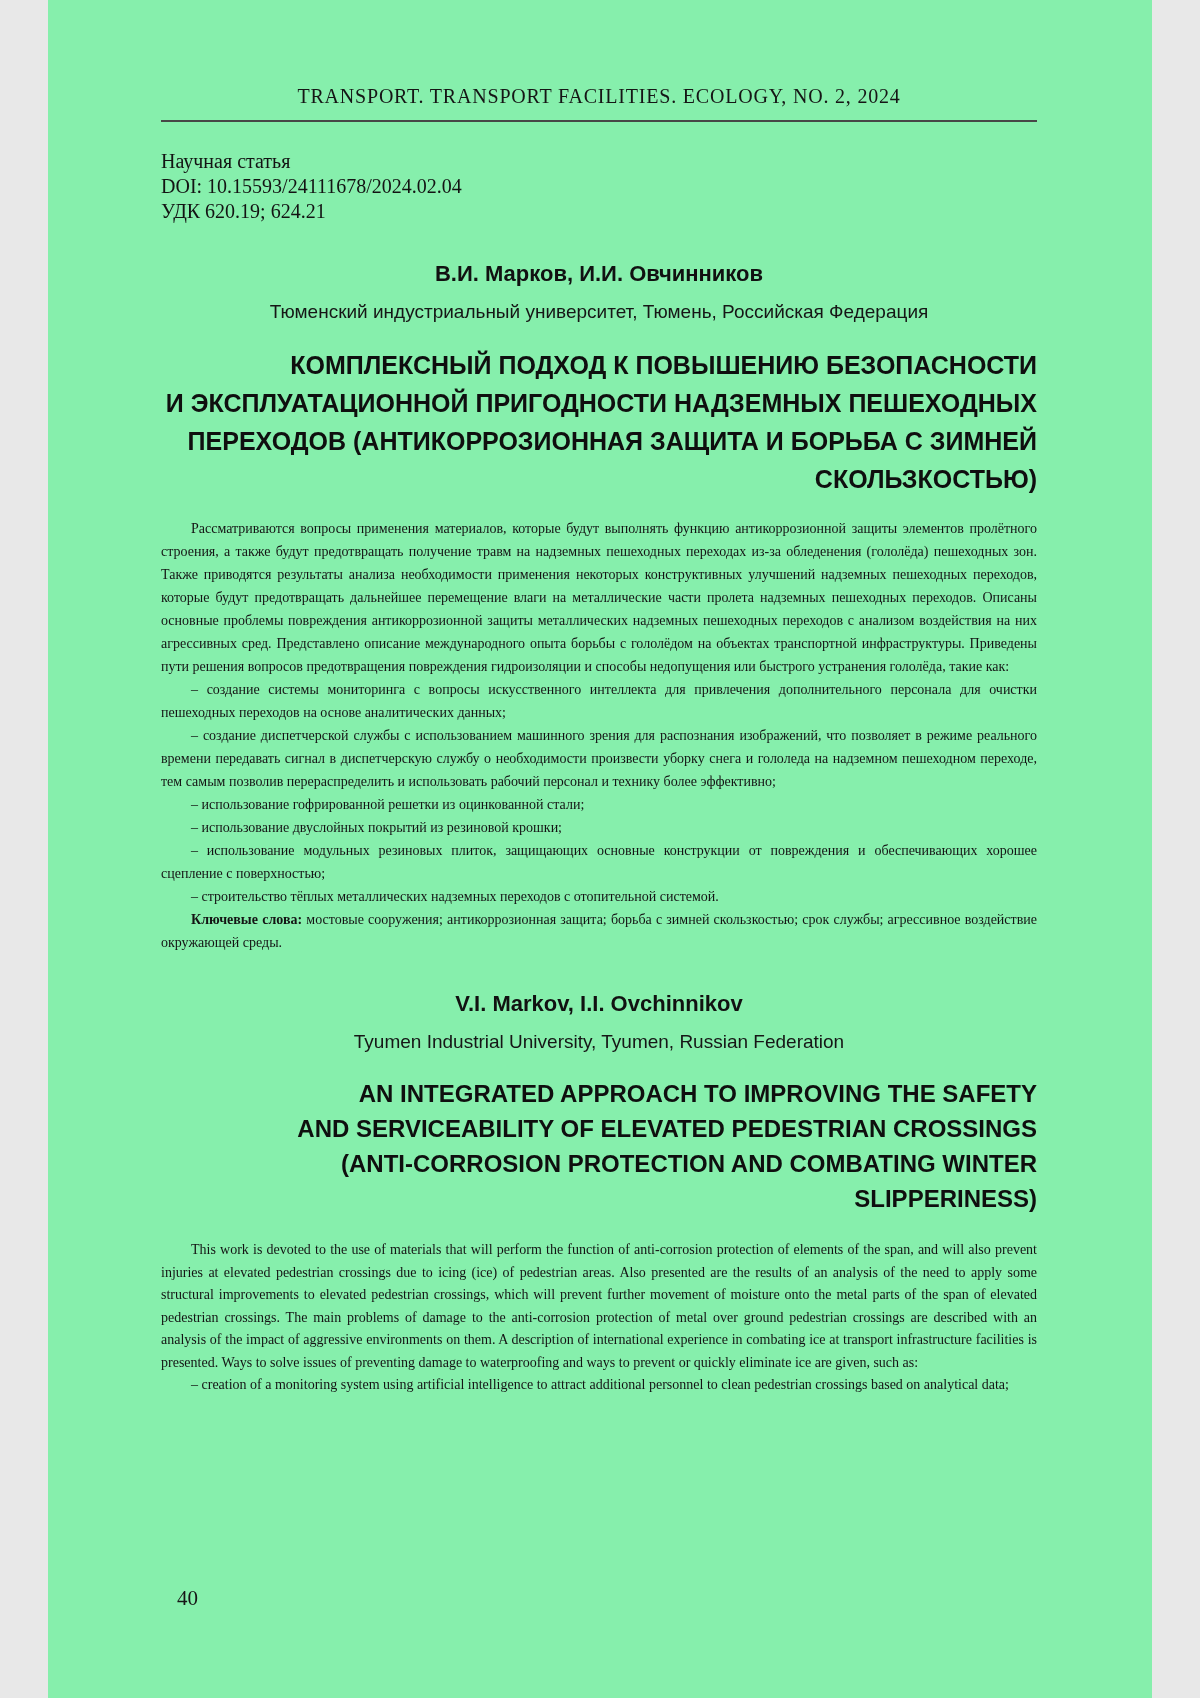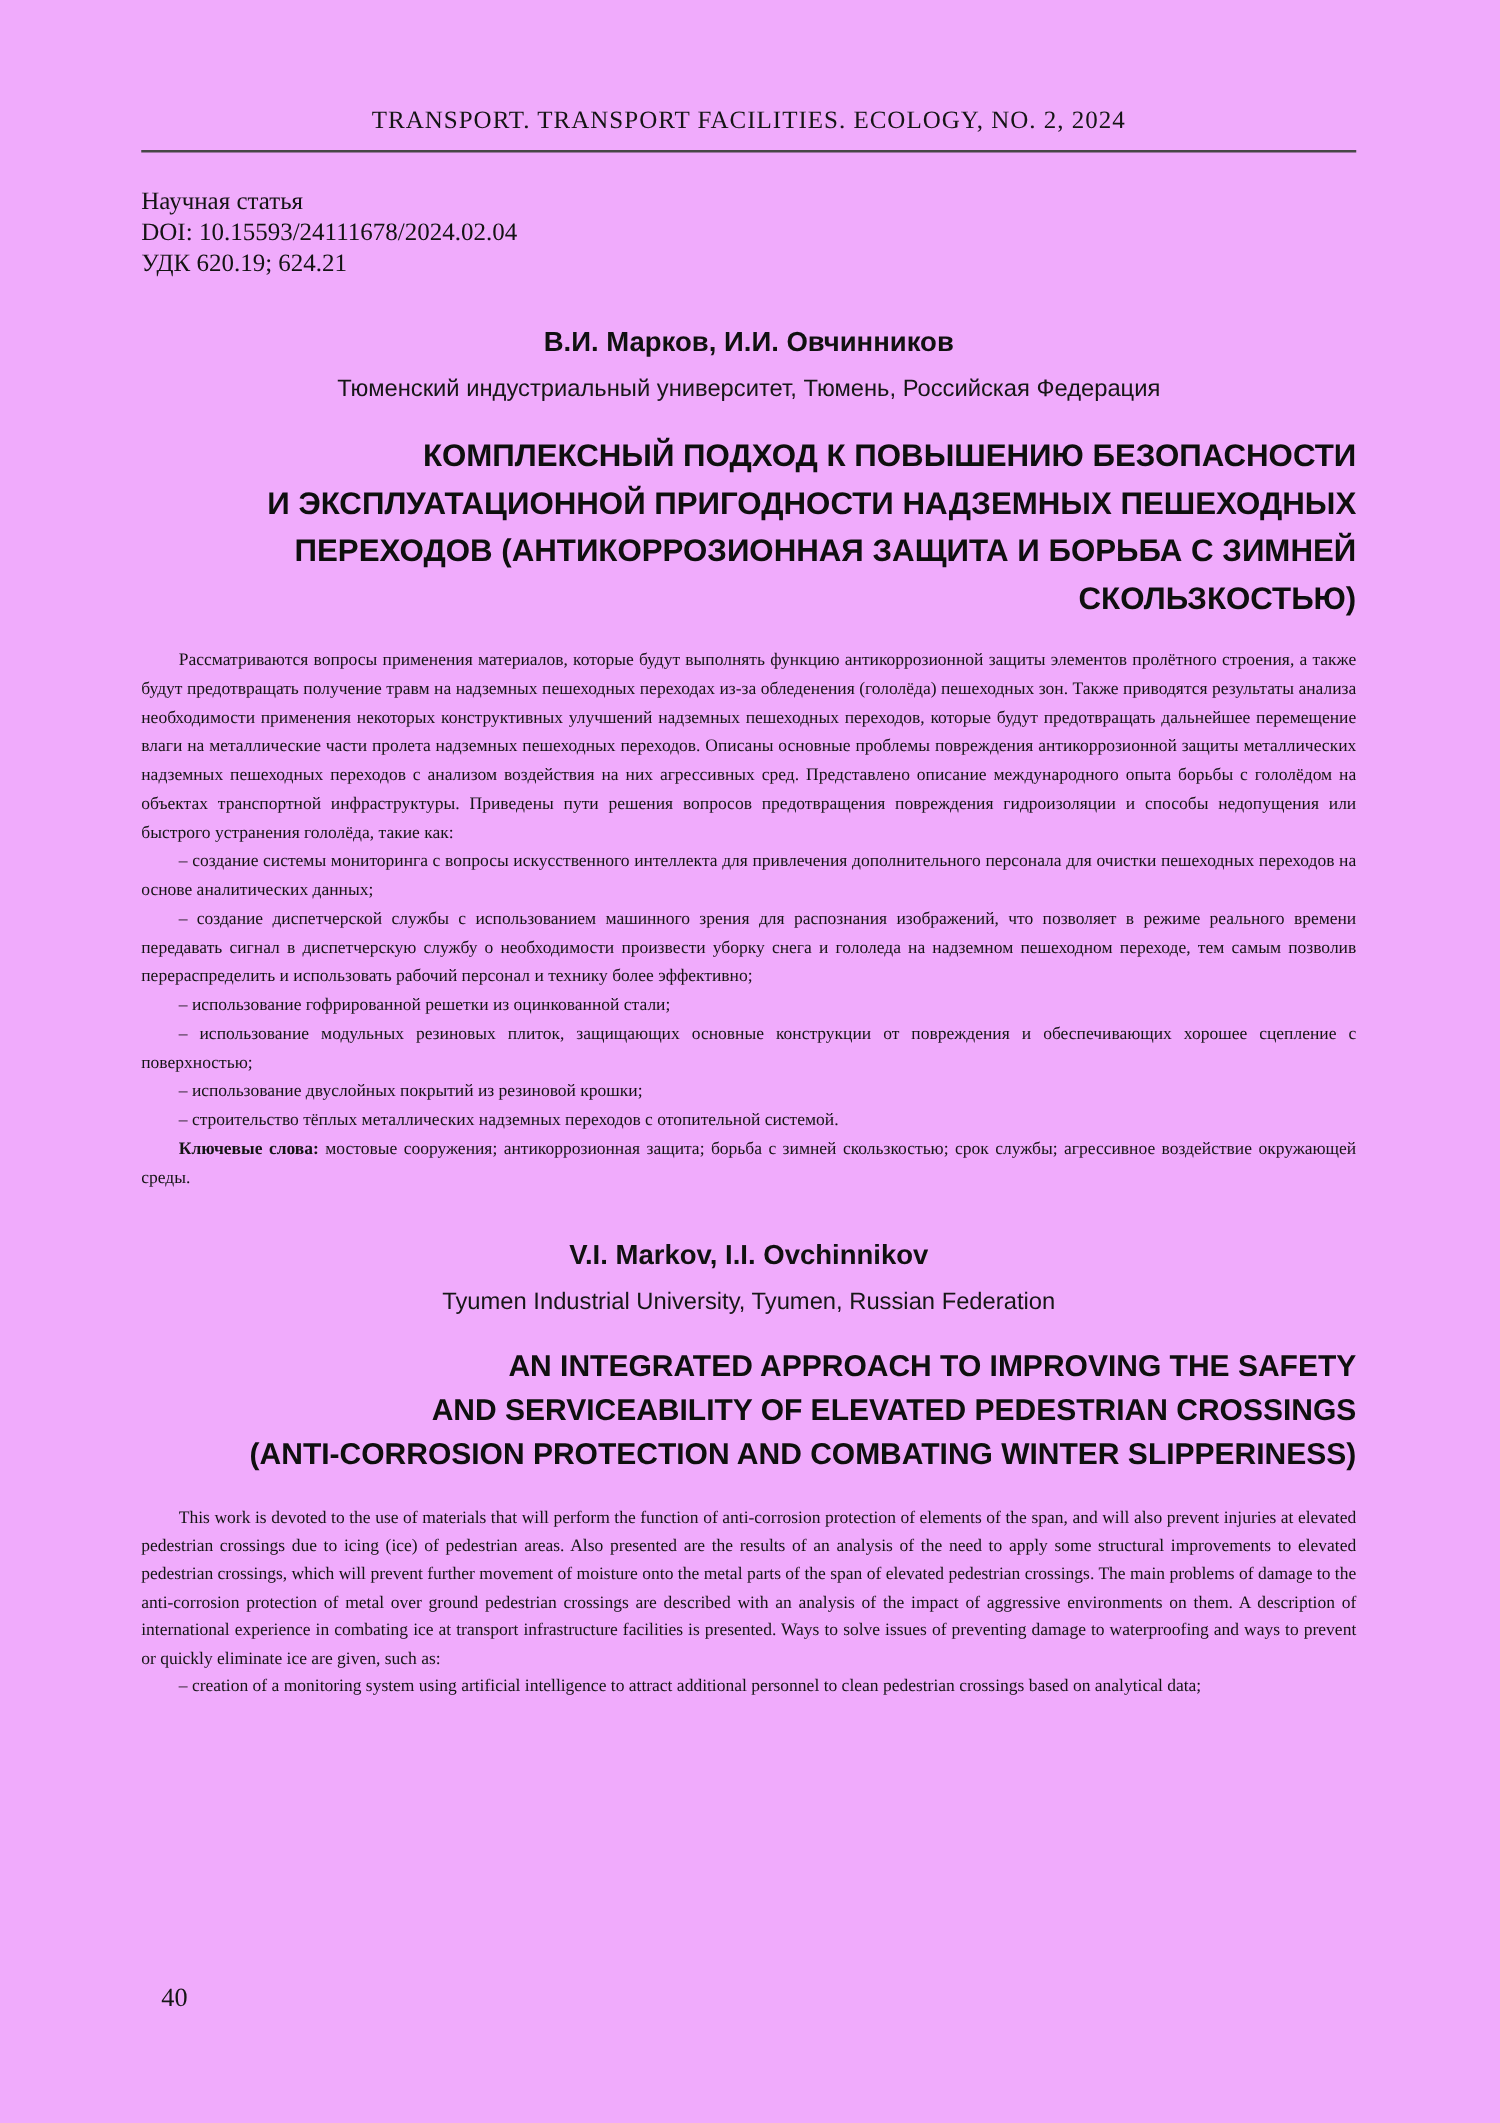--- a/index.html
+++ b/index.html
@@ -1,22 +1,22 @@
 <!DOCTYPE html>
 <html><head>
 <meta charset="utf-8">
 <style>
   * { margin: 0; padding: 0; box-sizing: border-box; }
   html, body { background: #e8e8e8; }
   .page {
     position: relative;
-    width: 1200px;
+    width: 1104px;
     height: 1698px;
     margin: 0 auto;
-    background: #f0abfc;
+    background: #86efac;
     color: #1a1a1a;
     overflow: hidden;
   }
   .content {
     position: relative;
     margin: 0 115px 0 113px; 
   }
 
   .running-head {
     margin-top: 84px;
@@ -109,22 +109,22 @@
       <div>И ЭКСПЛУАТАЦИОННОЙ ПРИГОДНОСТИ НАДЗЕМНЫХ ПЕШЕХОДНЫХ</div>
       <div>ПЕРЕХОДОВ (АНТИКОРРОЗИОННАЯ ЗАЩИТА И БОРЬБА С ЗИМНЕЙ</div>
       <div>СКОЛЬЗКОСТЬЮ)</div>
     </div>
 
     <div class="abstract ru">
       <p>Рассматриваются вопросы применения материалов, которые будут выполнять функцию антикоррозионной защиты элементов пролётного строения, а также будут предотвращать получение травм на надземных пешеходных переходах из-за обледенения (гололёда) пешеходных зон. Также приводятся результаты анализа необходимости применения некоторых конструктивных улучшений надземных пешеходных переходов, которые будут предотвращать дальнейшее перемещение влаги на металлические части пролета надземных пешеходных переходов. Описаны основные проблемы повреждения антикоррозионной защиты металлических надземных пешеходных переходов с анализом воздействия на них агрессивных сред. Представлено описание международного опыта борьбы с гололёдом на объектах транспортной инфраструктуры. Приведены пути решения вопросов предотвращения повреждения гидроизоляции и способы недопущения или быстрого устранения гололёда, такие как:</p>
       <p>– создание системы мониторинга с вопросы искусственного интеллекта для привлечения дополнительного персонала для очистки пешеходных переходов на основе аналитических данных;</p>
       <p>– создание диспетчерской службы с использованием машинного зрения для распознания изображений, что позволяет в режиме реального времени передавать сигнал в диспетчерскую службу о необходимости произвести уборку снега и гололеда на надземном пешеходном переходе, тем самым позволив перераспределить и использовать рабочий персонал и технику более эффективно;</p>
       <p>– использование гофрированной решетки из оцинкованной стали;</p>
+      <p>– использование двуслойных покрытий из резиновой крошки;</p>
       <p>– использование модульных резиновых плиток, защищающих основные конструкции от повреждения и обеспечивающих хорошее сцепление с поверхностью;</p>
-      <p>– использование двуслойных покрытий из резиновой крошки;</p>
       <p>– строительство тёплых металлических надземных переходов с отопительной системой.</p>
       <p><span class="kw-label">Ключевые слова:</span><span> мостовые сооружения; антикоррозионная защита; борьба с зимней скользкостью; срок службы; агрессивное воздействие окружающей среды.</span></p>
     </div>
 
     <div class="authors">V.I. Markov, I.I. Ovchinnikov</div>
     <div class="affiliation">Tyumen Industrial University, Tyumen, Russian Federation</div>
 
     <div class="article-title en">
       <div>AN INTEGRATED APPROACH TO IMPROVING THE SAFETY</div>
       <div>AND SERVICEABILITY OF ELEVATED PEDESTRIAN CROSSINGS</div>

